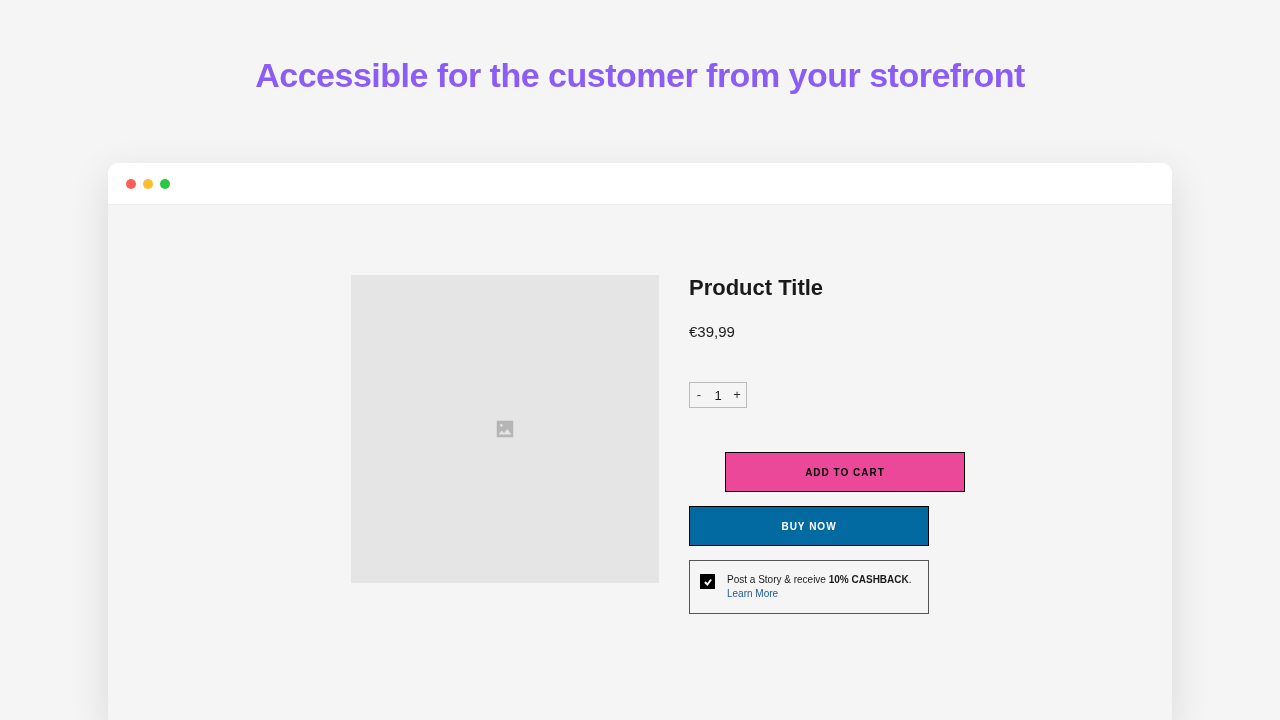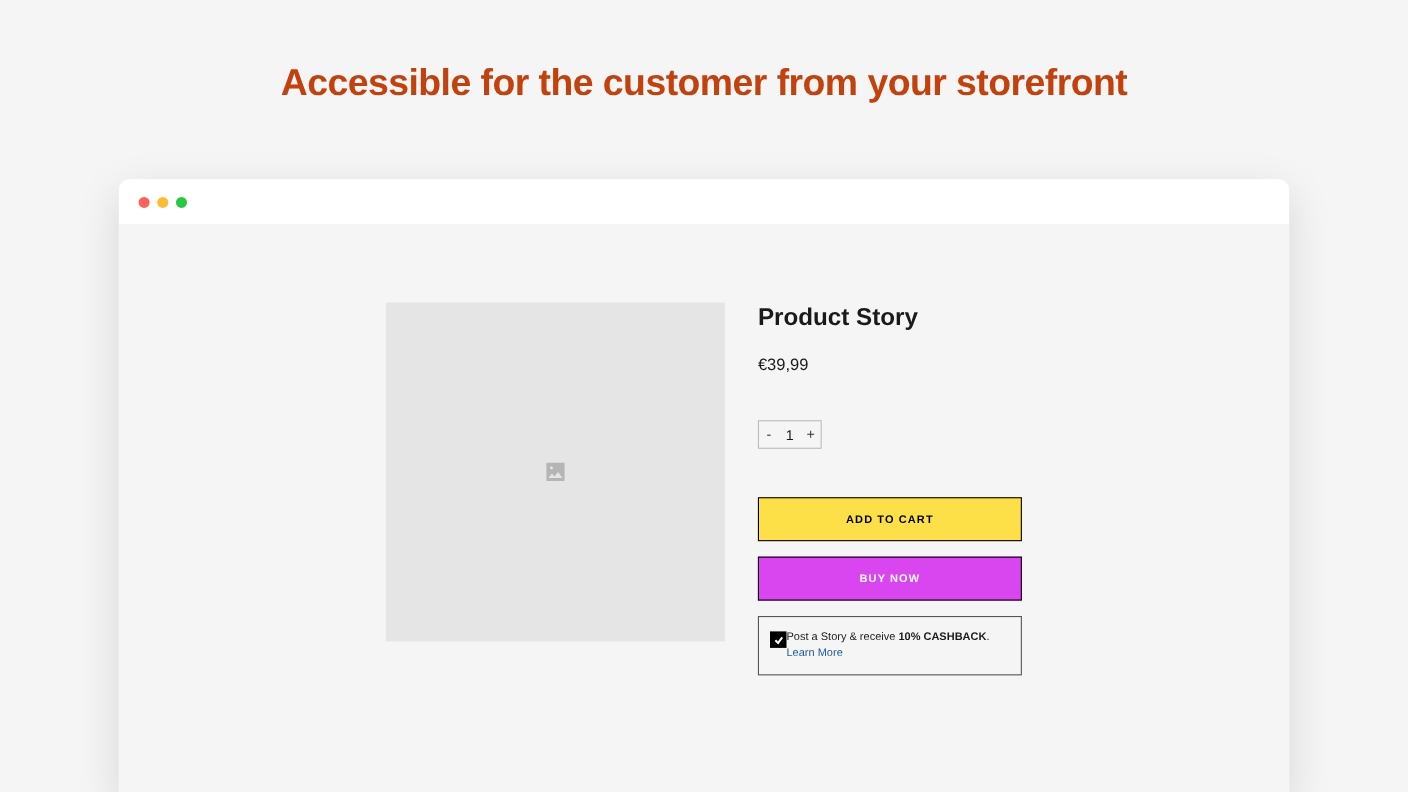--- a/index.html
+++ b/index.html
@@ -7,21 +7,21 @@
     font-family: -apple-system, BlinkMacSystemFont, "Segoe UI", Helvetica, Arial, sans-serif;
     background: #f5f5f5;
     width: 1280px;
     height: 720px;
     overflow: hidden;
   }
   .page-heading {
     text-align: center;
     font-size: 34px;
     font-weight: 700;
-    color: #c2410c;
+    color: #8b5cf6;
     padding-top: 56px;
     letter-spacing: -0.5px;
   }
   .browser-window {
     width: 1064px;
     margin: 68px auto 0 auto;
     background: #fff;
     border-radius: 10px 10px 0 0;
     box-shadow: 0 12px 40px rgba(0,0,0,0.12);
     overflow: hidden;
@@ -107,35 +107,37 @@
     display: flex;
     align-items: center;
     justify-content: center;
     font-size: 10px;
     font-weight: 600;
     letter-spacing: 1px;
     cursor: pointer;
     margin-bottom: 14px;
   }
   .btn-outline {
-    background: #fde047;
+    background: #ec4899;
     border: 1px solid #000;
     color: #000;
+    margin-left: 36px;
   }
   .btn-solid {
-    background: #d946ef;
+    background: #0369a1;
     border: 1px solid #000;
     color: #fff;
   }
   .cashback-box {
     width: 240px;
     border: 1px solid #555;
     padding: 12px 10px;
     display: flex;
     align-items: flex-start;
+    gap: 12px;
   }
   .checkbox {
     width: 15px;
     height: 15px;
     background: #000;
     display: flex;
     align-items: center;
     justify-content: center;
     flex-shrink: 0;
     margin-top: 1px;
@@ -168,21 +170,21 @@
   <div class="storefront">
     <div class="product-wrap">
 
       <div class="product-image">
         <svg class="img-placeholder" viewBox="0 0 24 24">
           <path d="M21 3H3v18h18V3zM8.5 13.5l2.5 3 3.5-4.5L19 18H5l3.5-4.5zM8 9.5A1.5 1.5 0 1 1 8 6.5a1.5 1.5 0 0 1 0 3z"></path>
         </svg>
       </div>
 
       <div class="product-info">
-        <div class="product-title">Product Story</div>
+        <div class="product-title">Product Title</div>
         <div class="product-price">€39,99</div>
 
         <div class="qty-stepper">
           <button class="qty-btn">-</button>
           <span class="qty-val">1</span>
           <button class="qty-btn">+</button>
         </div>
 
         <div class="btn btn-outline">ADD TO CART</div>
         <div class="btn btn-solid">BUY NOW</div>

